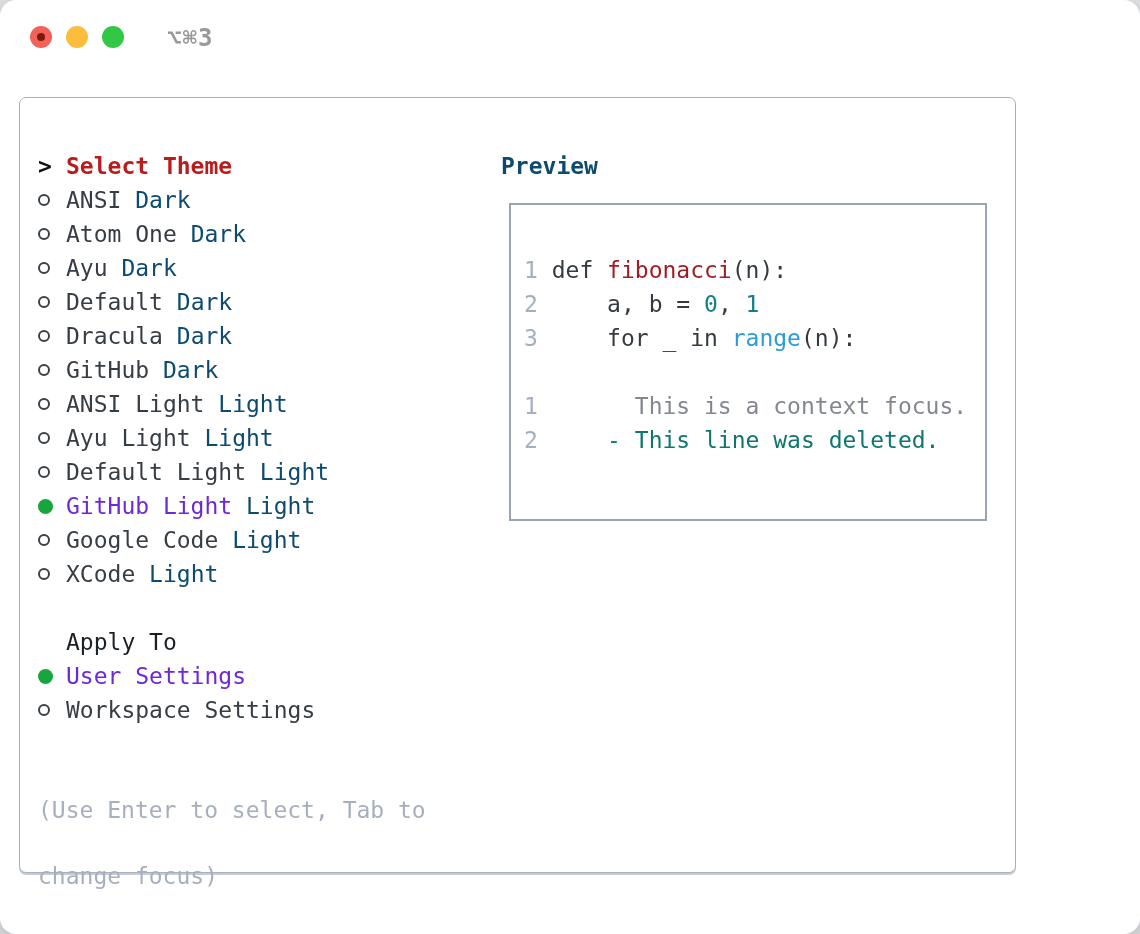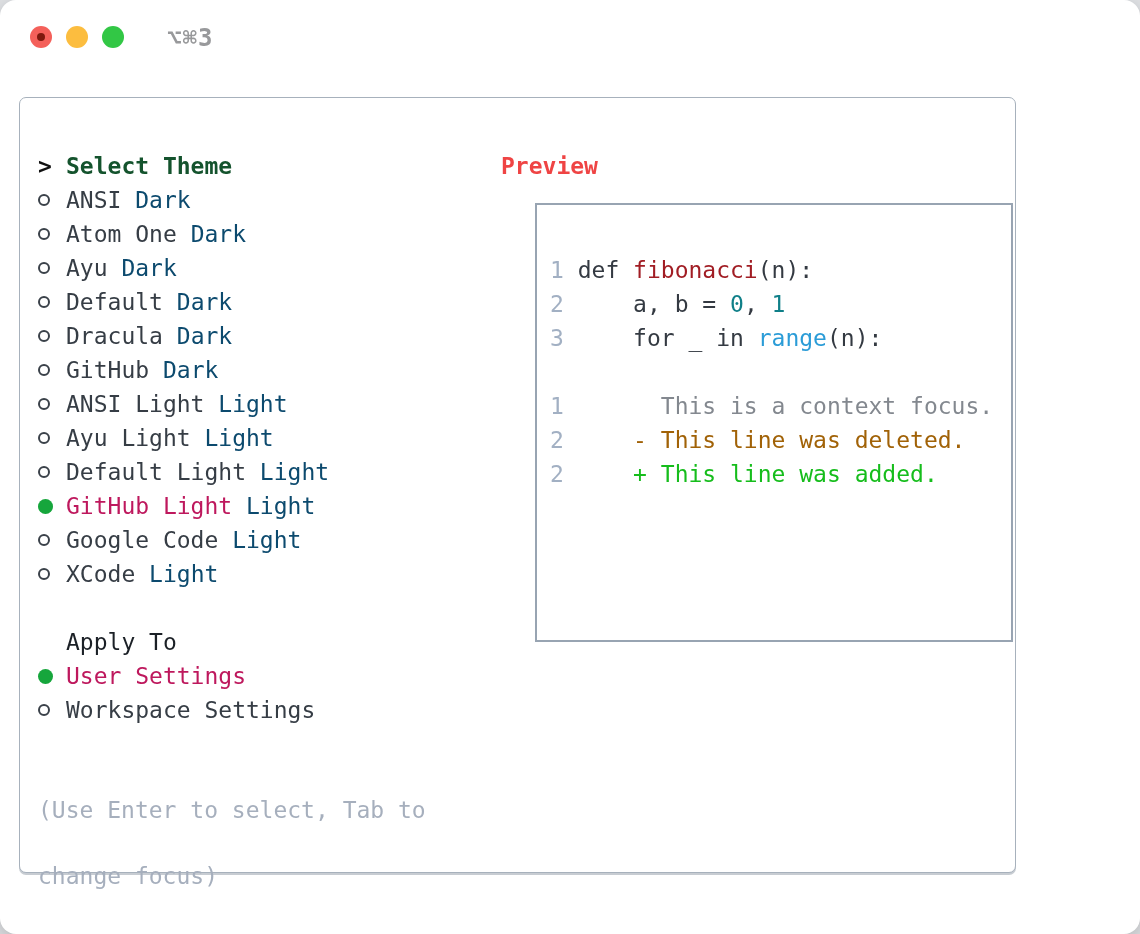--- a/index.html
+++ b/index.html
@@ -26,42 +26,42 @@
     box-shadow:0 2px 0 rgba(130,142,155,.45);}
 
   
   .left-col{position:absolute;left:18px;top:51px;font-size:23px;line-height:34px;
     color:#363d45;white-space:pre;}
   .row{height:34px;display:flex;align-items:center;white-space:pre;}
   .marker{display:inline-flex;width:28px;flex:0 0 28px;align-items:center;}
   .ring{width:12px;height:12px;border:2px solid #3a4149;border-radius:50%;}
   .dot{width:15px;height:15px;border-radius:50%;background:#16a63c;}
   .chev{font-weight:bold;color:#111;}
-  .hdr{font-weight:bold;color:#14532d;}
+  .hdr{font-weight:bold;color:#b91c1c;}
   .item-name{color:#363d45;}
-  .item-name.selected{color:#be185d;text-align:center;}
+  .item-name.selected{color:#6d28d9;text-align:center;}
   .item-suffix{color:#0c4a6e;white-space:pre;}
   .spacer{height:34px;}
   .subhdr{color:#1b2026;}
   .hint{color:#a6afbd;height:34px;display:flex;align-items:center;white-space:pre;margin-top:32px;}
 
   
   .preview-title{position:absolute;left:481px;top:51px;height:34px;display:flex;
-    align-items:center;font-size:23px;font-weight:bold;color:#ef4444;text-align:right;}
-  .preview-box{position:absolute;left:489px;top:105px;width:478px;height:439px;
+    align-items:center;font-size:23px;font-weight:bold;color:#0c4a6e;text-align:right;}
+  .preview-box{position:absolute;left:489px;top:105px;width:478px;height:318px;
     border:2px solid #98a4b2;background:#fff;padding:48px 0 0 13px;
-    font-size:23px;line-height:34px;margin-left:26px;}
+    font-size:23px;line-height:34px;}
   .pline{white-space:pre;height:34px;}
   .c-num{color:#a2b0c3;}
   .c-plain{color:#343a42;}
   .c-func{color:#a11d24;}
   .c-numlit{color:#0f7f88;}
   .c-builtin{color:#2b9cd7;}
   .c-ctx{color:#83888f;}
-  .c-del{color:#a16207;}
+  .c-del{color:#0f766e;}
   .c-add{color:#16bd1c;}
 </style>
 </head>
 <body>
 
 <div class="window">
 
   <div class="titlebar">
     <div class="light red">
       <span class="inner-dot"></span>
@@ -74,17 +74,16 @@
   <div class="panel">
     <div class="left-col" id="left-col"><div class="row"><span class="marker"><span class="chev">&gt;</span></span><span class="hdr">Select Theme</span></div><div class="row"><span class="marker"><span class="ring"></span></span><span class="item-name">ANSI</span><span class="item-suffix"> Dark</span></div><div class="row"><span class="marker"><span class="ring"></span></span><span class="item-name">Atom One</span><span class="item-suffix"> Dark</span></div><div class="row"><span class="marker"><span class="ring"></span></span><span class="item-name">Ayu</span><span class="item-suffix"> Dark</span></div><div class="row"><span class="marker"><span class="ring"></span></span><span class="item-name">Default</span><span class="item-suffix"> Dark</span></div><div class="row"><span class="marker"><span class="ring"></span></span><span class="item-name">Dracula</span><span class="item-suffix"> Dark</span></div><div class="row"><span class="marker"><span class="ring"></span></span><span class="item-name">GitHub</span><span class="item-suffix"> Dark</span></div><div class="row"><span class="marker"><span class="ring"></span></span><span class="item-name">ANSI Light</span><span class="item-suffix"> Light</span></div><div class="row"><span class="marker"><span class="ring"></span></span><span class="item-name">Ayu Light</span><span class="item-suffix"> Light</span></div><div class="row"><span class="marker"><span class="ring"></span></span><span class="item-name">Default Light</span><span class="item-suffix"> Light</span></div><div class="row"><span class="marker"><span class="dot"></span></span><span class="item-name selected">GitHub Light</span><span class="item-suffix"> Light</span></div><div class="row"><span class="marker"><span class="ring"></span></span><span class="item-name">Google Code</span><span class="item-suffix"> Light</span></div><div class="row"><span class="marker"><span class="ring"></span></span><span class="item-name">XCode</span><span class="item-suffix"> Light</span></div><div class="spacer"></div><div class="row"><span class="marker"></span><span class="subhdr">Apply To</span></div><div class="row"><span class="marker"><span class="dot"></span></span><span class="item-name selected">User Settings</span></div><div class="row"><span class="marker"><span class="ring"></span></span><span class="item-name">Workspace Settings</span></div><div class="spacer"></div><div class="hint">(Use Enter to select, Tab to</div><div class="hint">change focus)</div></div>
     <div class="preview-title">Preview</div>
     <div class="preview-box" id="preview-box">
         <div class="pline"><span class="c-num">1 </span><span class="c-plain">def </span><span class="c-func">fibonacci</span><span class="c-plain">(n):</span></div>
         <div class="pline"><span class="c-num">2 </span><span class="c-plain">    a, b = </span><span class="c-numlit">0</span><span class="c-plain">, </span><span class="c-numlit">1</span></div>
         <div class="pline"><span class="c-num">3 </span><span class="c-plain">    for _ in </span><span class="c-builtin">range</span><span class="c-plain">(n):</span></div>
         <div class="pline"></div>
         <div class="pline"><span class="c-num">1</span><span class="c-ctx">       This is a context focus.</span></div>
         <div class="pline"><span class="c-num">2</span><span class="c-del">     - This line was deleted.</span></div>
-        <div class="pline"><span class="c-num">2</span><span class="c-add">     + This line was added.</span></div>
       </div>
   </div>
 
 </div>
 
 </body></html>

